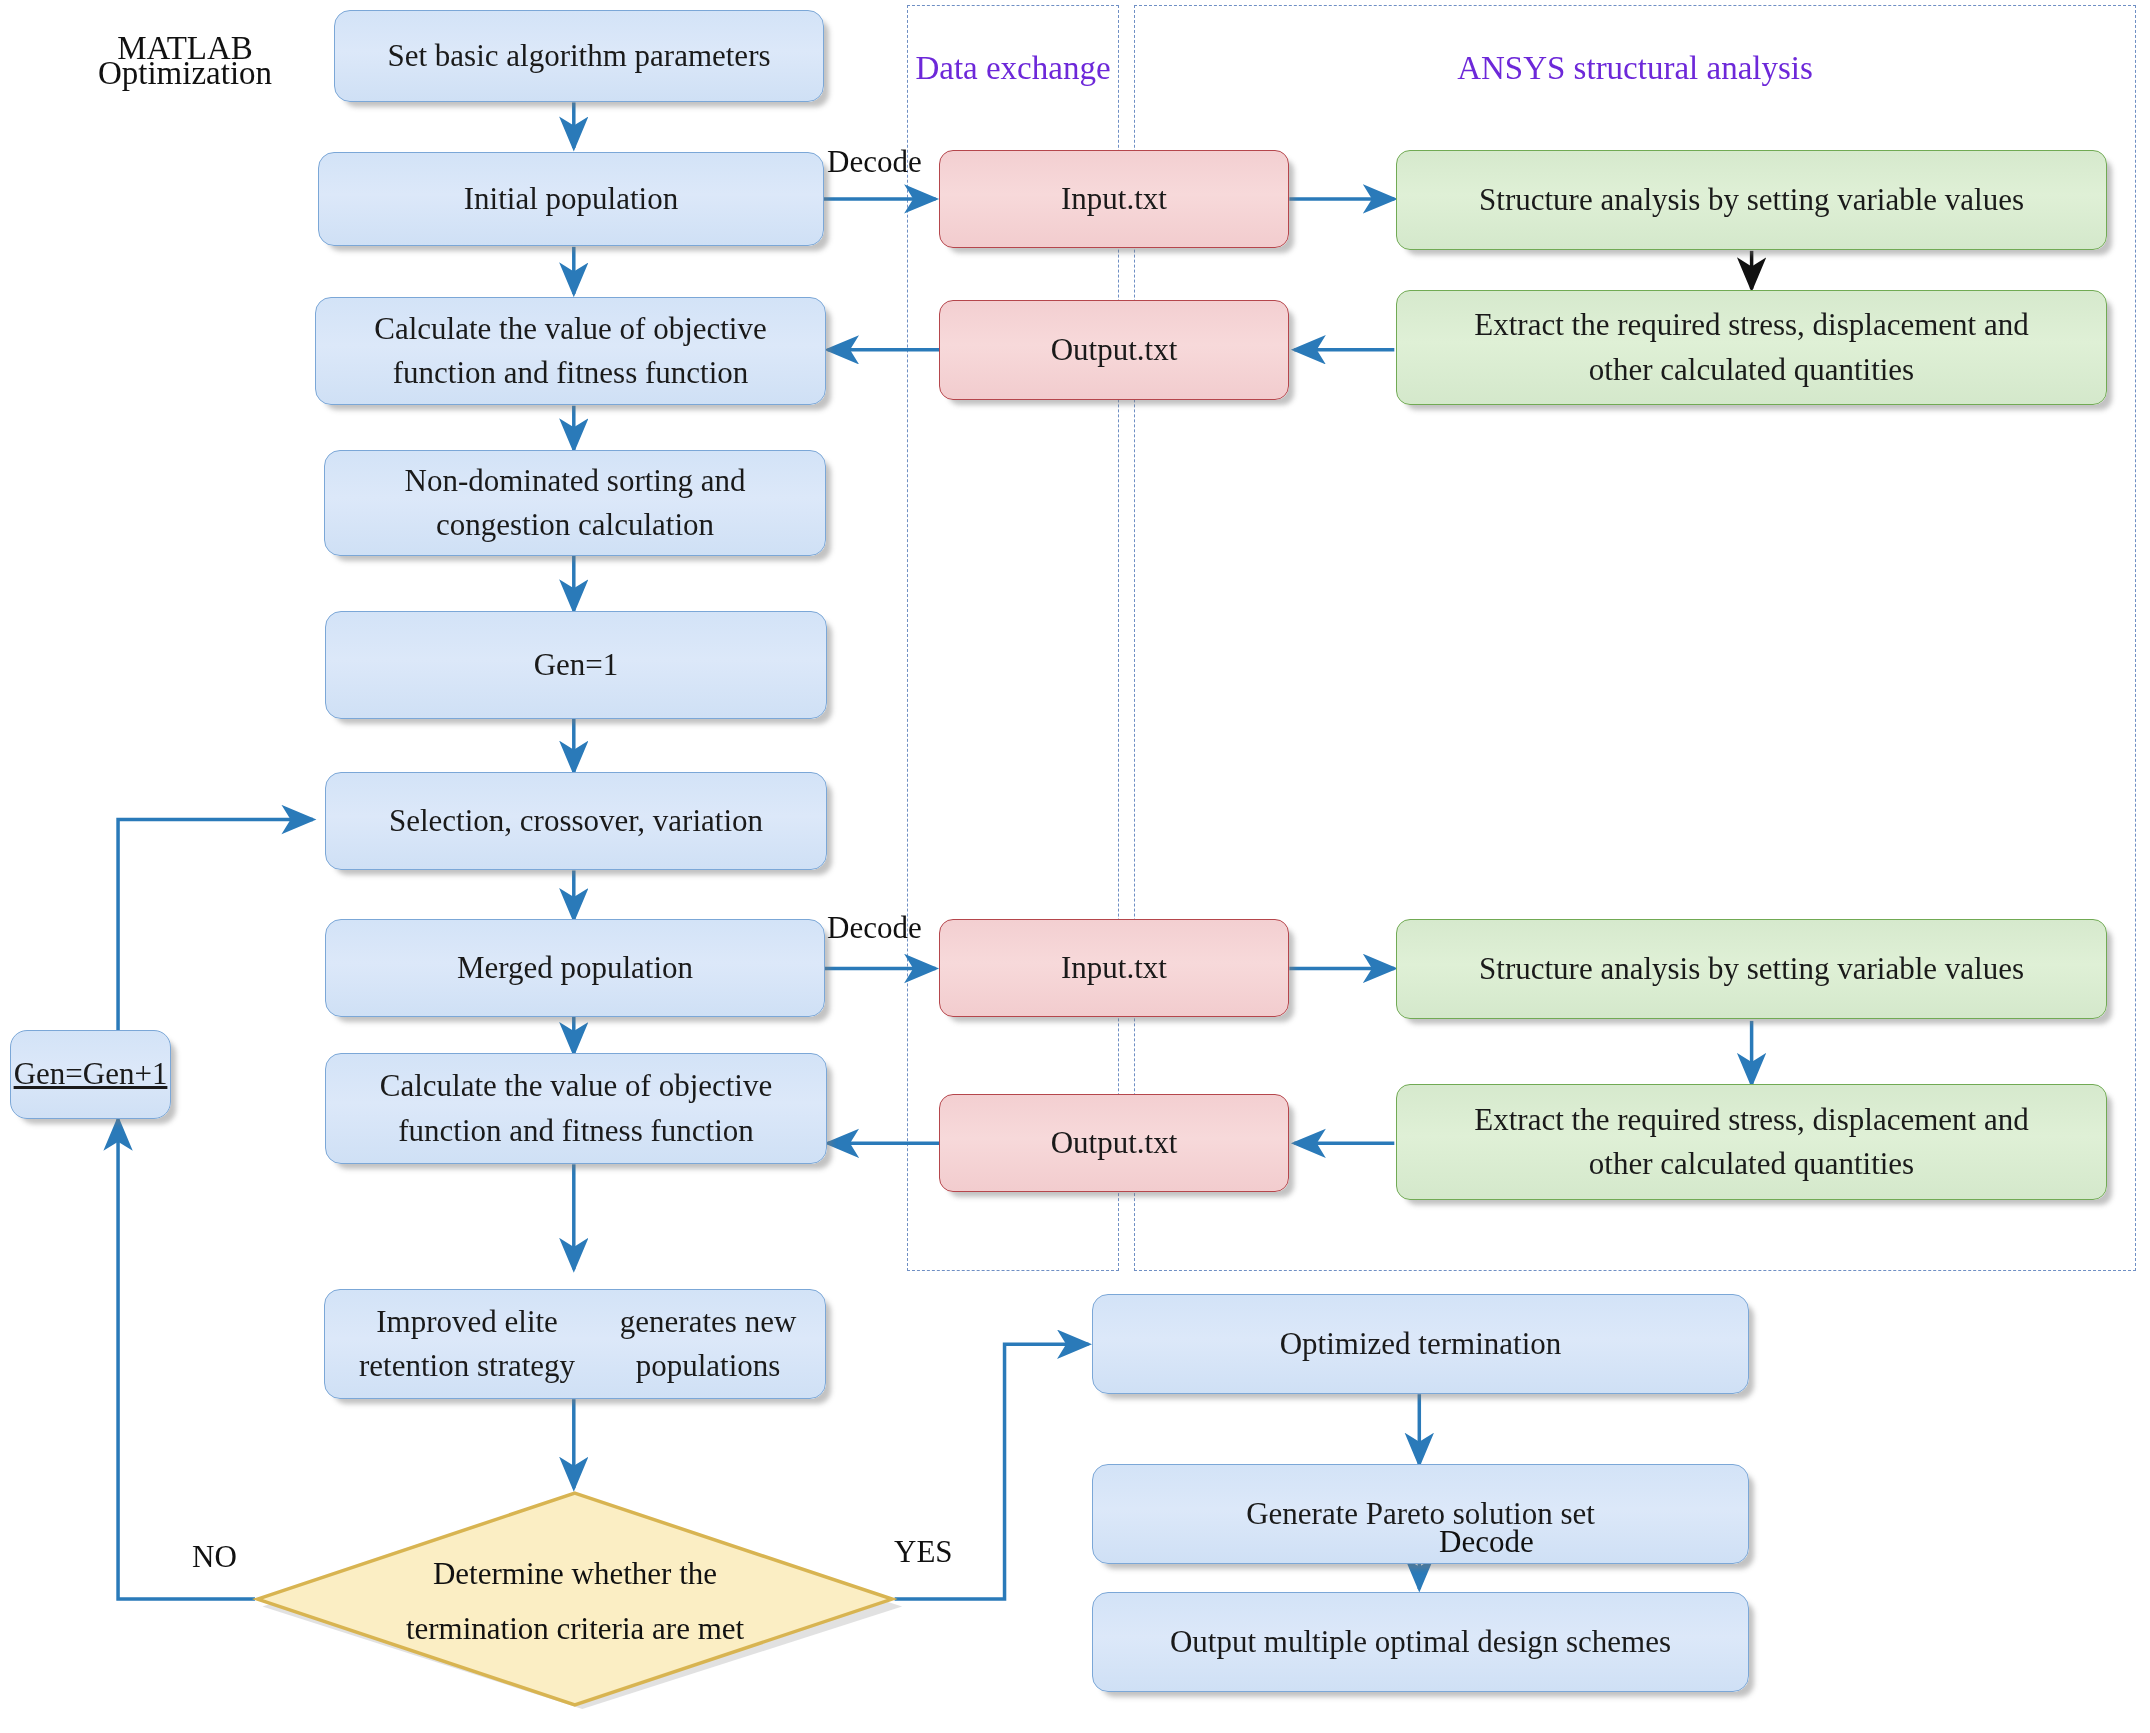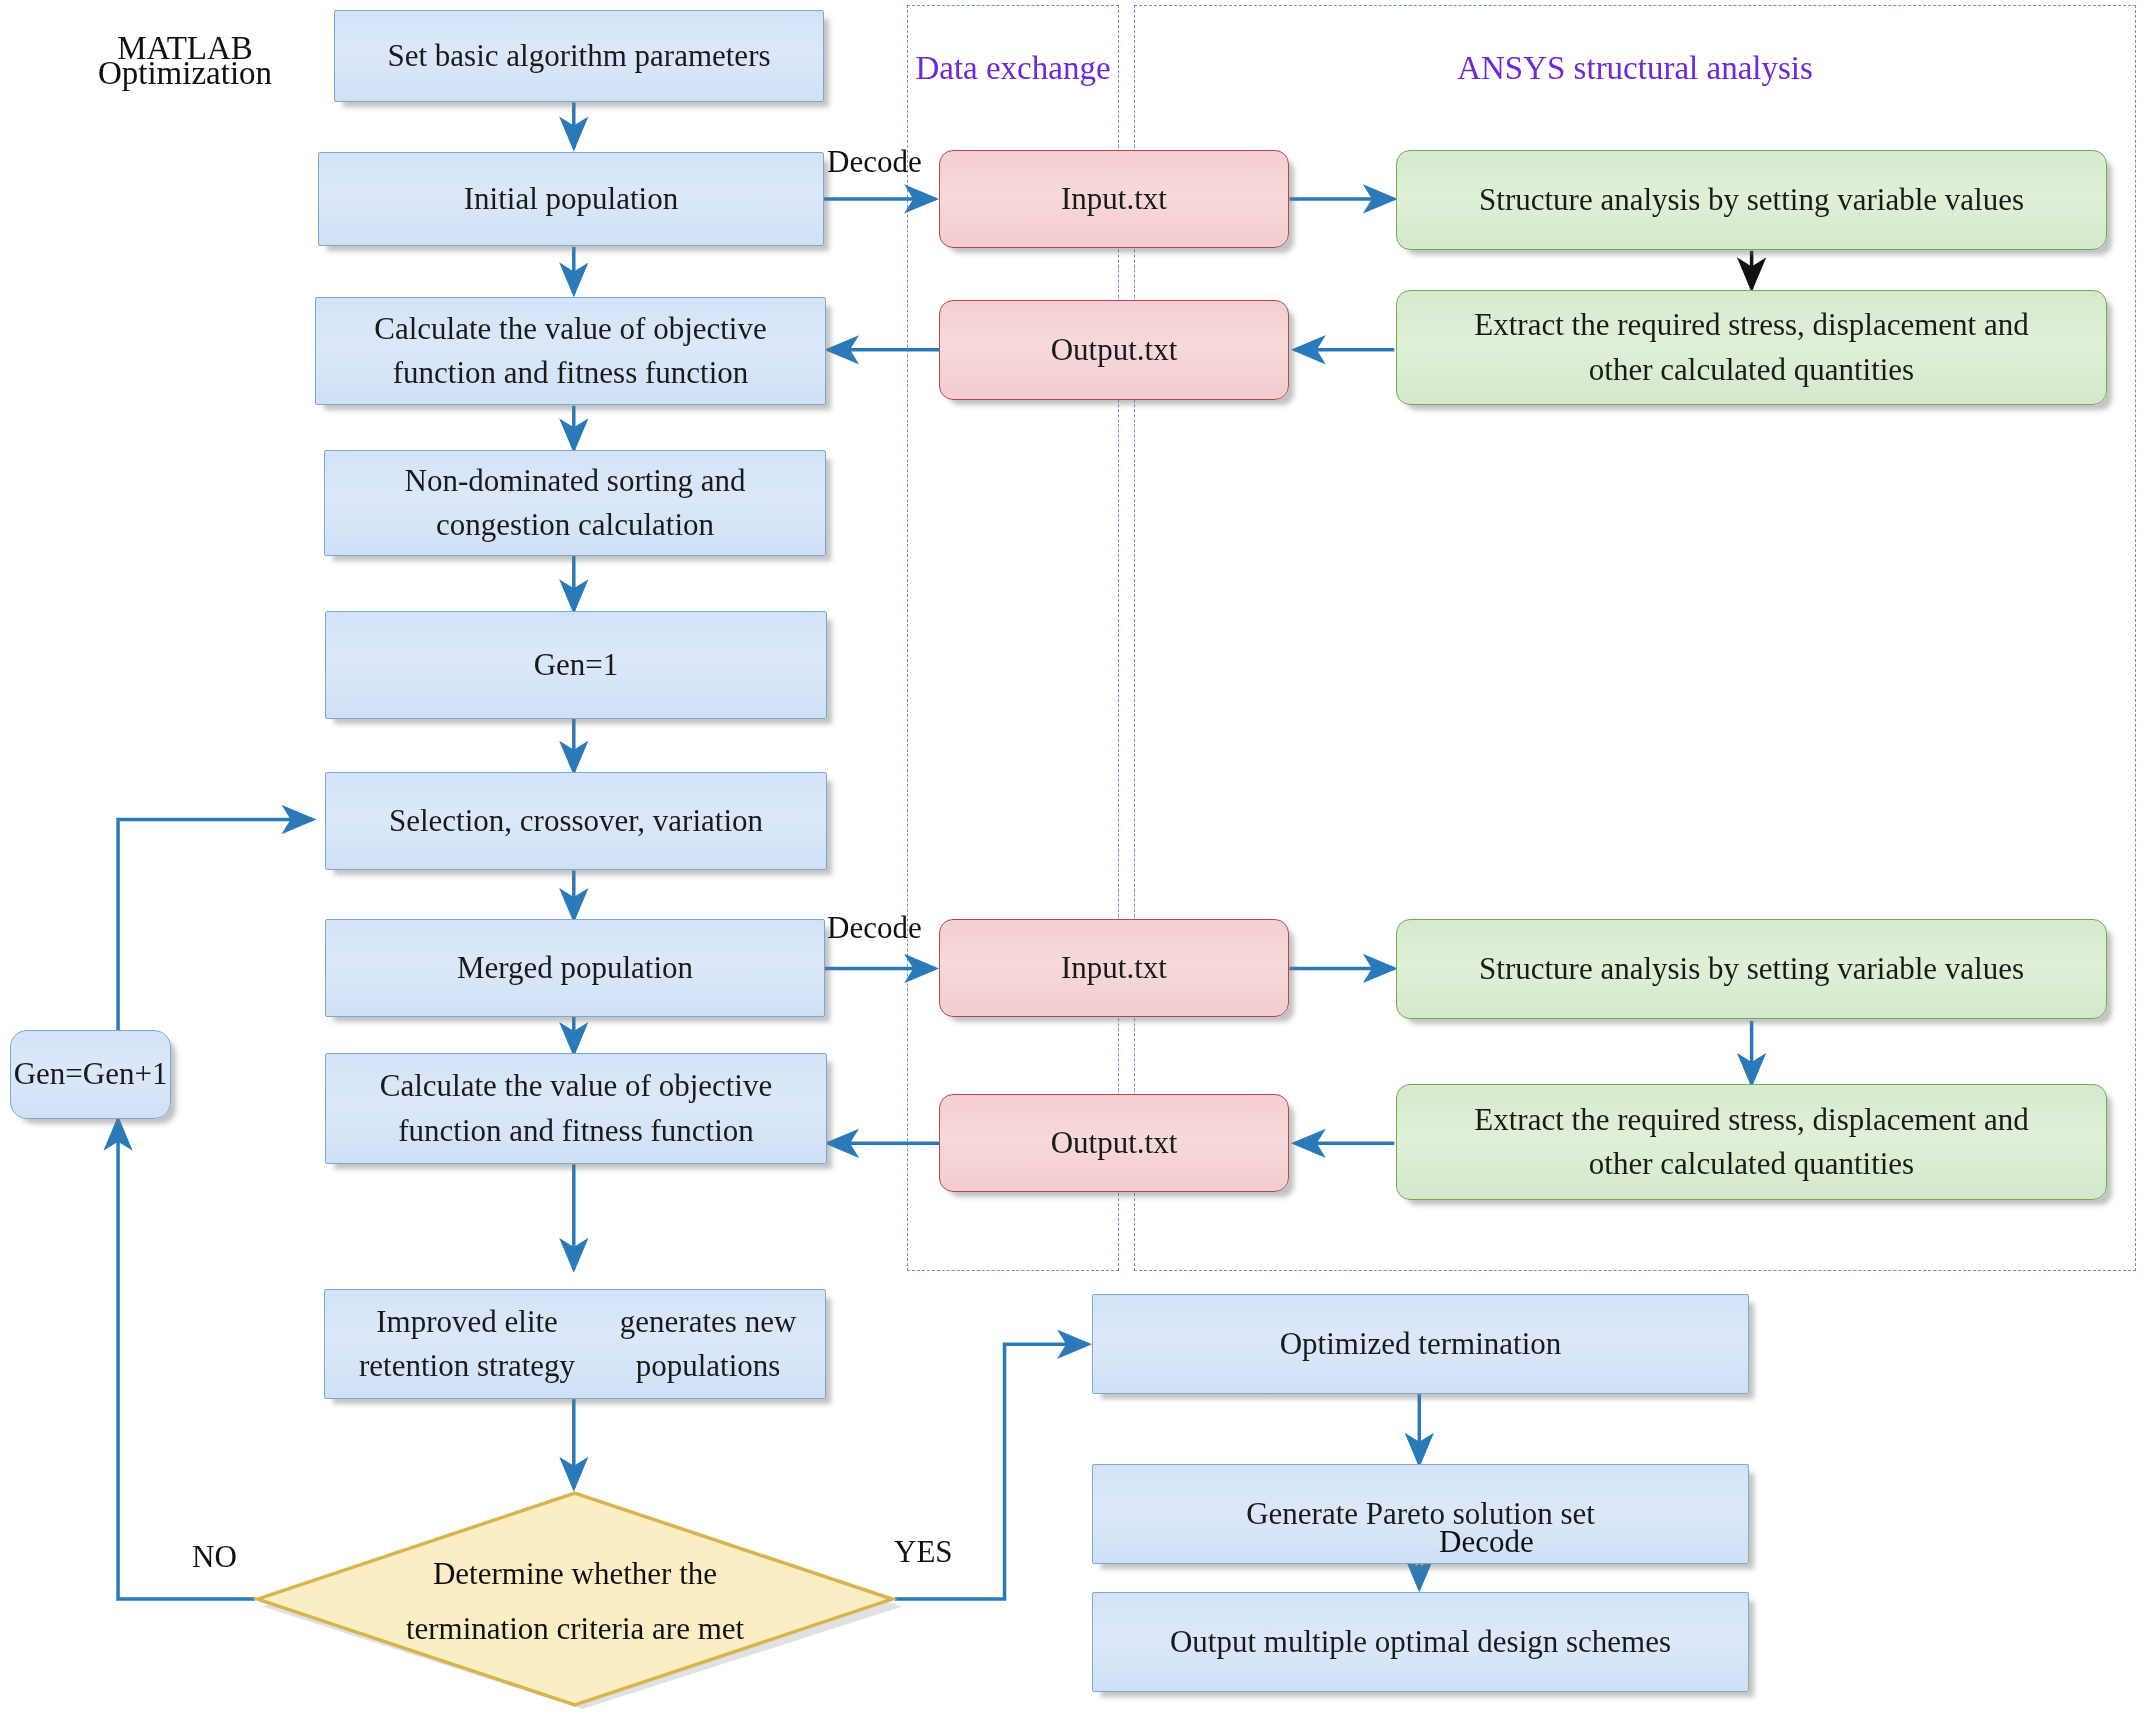--- a/index.html
+++ b/index.html
@@ -17,21 +17,21 @@
     text-align:center;
     box-sizing:border-box;
     font-family:"Liberation Serif", serif;
     color:#1a1a1a;
     line-height:1.42;
     padding:3px 9px;
   }
   .blue{
     background:linear-gradient(to bottom,#d3e3f7 0%,#dce8f9 45%,#cfe0f5 100%);
     border:1.5px solid #7ba7d7;
-    border-radius:2px;
+    border-radius:16px;
     box-shadow:7px 7px 5px -2px rgba(120,120,120,.45);
   }
   .red{
     background:linear-gradient(to bottom,#f3cfd1 0%,#f7d9da 45%,#f2ccce 100%);
     border:1.5px solid #b5464c;
     border-radius:14px;
     box-shadow:7px 7px 5px -2px rgba(120,120,120,.45);
   }
   .green{
     background:linear-gradient(to bottom,#d6e9cd 0%,#dff0d6 45%,#d4e8cb 100%);
@@ -156,21 +156,21 @@
   <div class="node blue" style="left:325px;top:1053px;width:502px;height:111px;font-size:31px;flex-direction:column;">
     <span>Calculate the value of objective</span>
     <span>function and fitness function</span>
   </div>
 
   <div class="node blue" style="left:324px;top:1289px;width:502px;height:110px;font-size:31px;flex-direction:row;">
     <span>Improved elite retention strategy</span>
     <span>generates new populations</span>
   </div>
 
-  <div class="node blue" style="left:10px;top:1030px;width:161px;height:89px;font-size:31px;border-radius:17px;padding:2px 3px;">Gen=Gen+1</div>
+  <div class="node blue" style="left:10px;top:1030px;width:161px;height:89px;font-size:31px;border-radius:17px;padding:2px 3px;text-decoration:underline;">Gen=Gen+1</div>
 
   <svg class="layer" viewBox="0 0 4304 3470">
     <polygon points="1165,3010 1805,3215 1165,3420 525,3215" fill="#c9c9c9" opacity="0.55"></polygon>
     <polygon points="1150,2988 1785,3200 1150,3412 515,3200" fill="#fbeec4" stroke="#d8b451" stroke-width="7"></polygon>
   </svg>
   <div class="diamondtext" style="left:320px;top:1552px;width:510px;height:100px;flex-direction:column;font-size:31px;">
     <span>Determine whether the</span>
     <span>termination criteria are met</span>
   </div>
 

